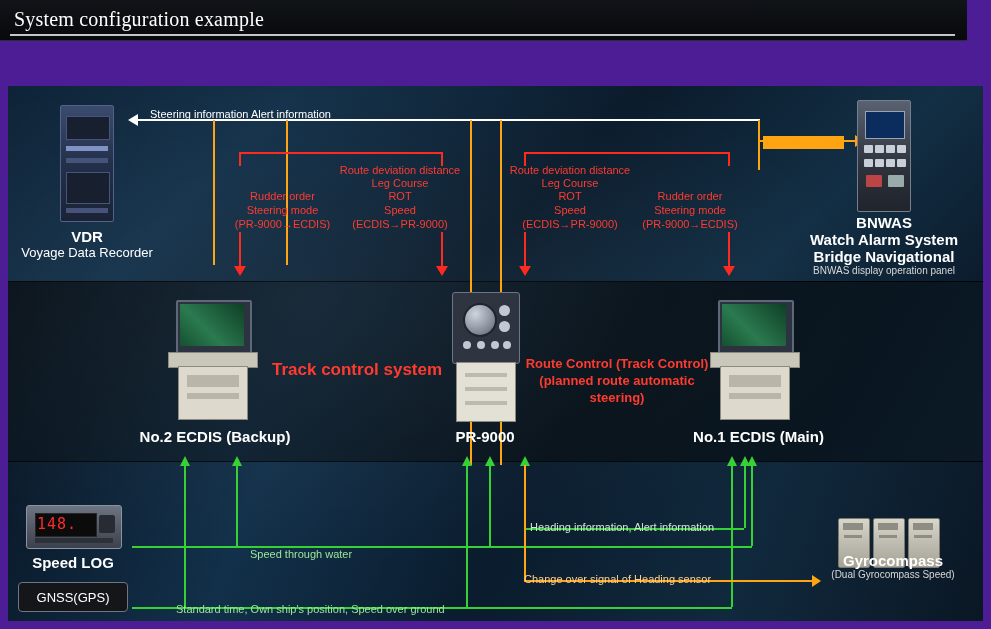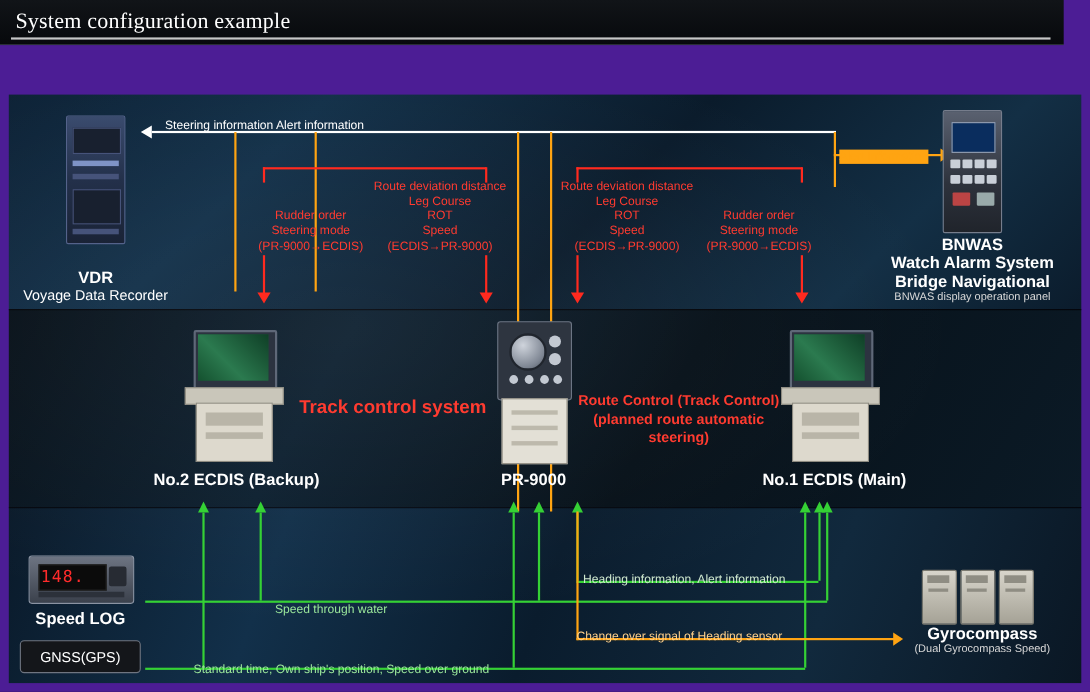--- a/index.html
+++ b/index.html
@@ -205,21 +205,21 @@
   <div class="arw arw-r" style="left:812px;top:575px;border-left:9px solid #ffa412"></div>
   <div class="lbl" style="left:524px;top:573px;color:#ffd08a">Change over signal of Heading sensor</div>
 
   <div class="vdr-body">
     <div class="pn" style="top:10px"></div>
     <div class="strip" style="top:40px"></div>
     <div class="strip" style="top:52px;background:#46537a"></div>
     <div class="pn" style="top:66px;height:30px"></div>
     <div class="strip" style="top:102px;background:#46537a"></div>
   </div>
-  <div class="cap" style="left:12px;top:244px;width:150px">
+  <div class="cap" style="left:12px;top:228px;width:150px">
     <div class="t1">VDR</div>
     <div class="t2">Voyage Data Recorder</div>
   </div>
 
   <div class="bnwas">
     <div class="screen"></div>
     <div class="btnrow" style="top:44px">
       <div class="btn" style="left:0"></div>
         <div class="btn" style="left:11px"></div>
       <div class="btn" style="left:22px"></div>
@@ -315,18 +315,18 @@
       </div>
     <div class="u" style="left:35px">
         <div class="cap"></div>
         <div class="dl"></div>
       </div>
     <div class="u" style="left:70px">
         <div class="cap"></div>
         <div class="dl"></div>
       </div>
   </div>
-  <div class="cap" style="left:808px;top:568px;width:170px">
+  <div class="cap" style="left:808px;top:552px;width:170px">
     <div class="t1">Gyrocompass</div>
     <div class="t3">(Dual Gyrocompass Speed)</div>
   </div>
 
 </div>
 
 </body></html>

